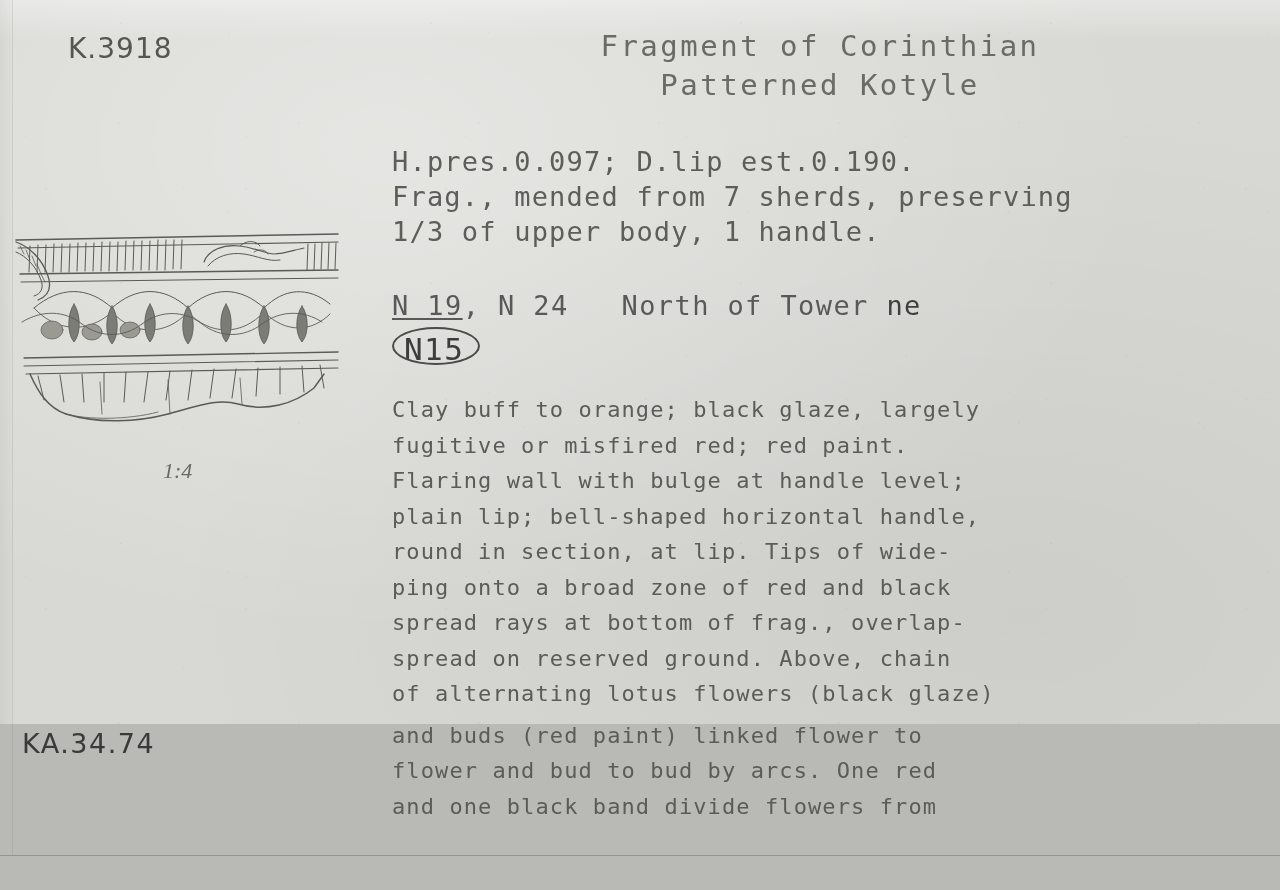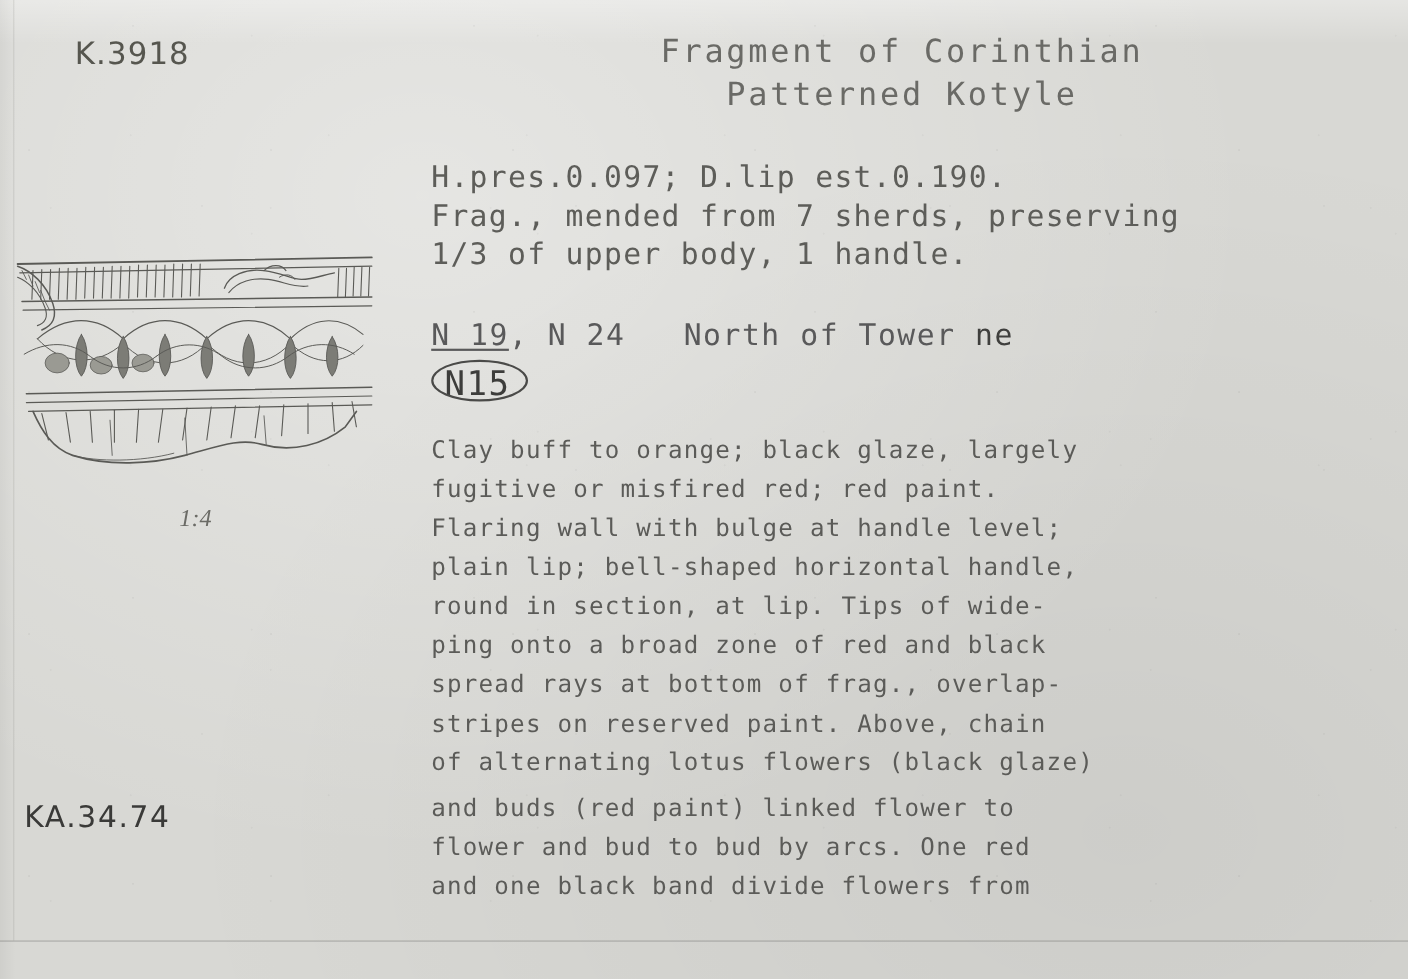--- a/index.html
+++ b/index.html
@@ -9,21 +9,21 @@
   }
   body {
     width: 1280px;
     height: 890px;
     overflow: hidden;
     font-family: "DejaVu Sans Mono", monospace;
   }
   #card {
     position: relative;
     width: 1280px;
-    height: 890px;
+    height: 724px;
     background: #d8d8d4;
     background-image:
       linear-gradient(90deg, rgba(0,0,0,0.045) 0px, rgba(0,0,0,0.0) 14px),
       linear-gradient(180deg, rgba(255,255,255,0.35) 0px, rgba(255,255,255,0.0) 40px),
       radial-gradient(ellipse at 30% 20%, rgba(255,255,255,0.35), rgba(0,0,0,0.0) 60%),
       radial-gradient(ellipse at 80% 85%, rgba(0,0,0,0.05), rgba(0,0,0,0.0) 60%);
     color: #4a4a48;
   }
   
   #card::after {
@@ -195,21 +195,21 @@
   </div>
 
   <div class="description">
     <div>Clay buff to orange; black glaze, largely</div>
     <div>fugitive or misfired red; red paint.</div>
     <div>Flaring wall with bulge at handle level;</div>
     <div>plain lip; bell-shaped horizontal handle,</div>
     <div>round in section, at lip.  Tips of wide-</div>
     <div>ping onto a broad zone of red and black</div>
     <div>spread rays at bottom of frag., overlap-</div>
-    <div>stripes on reserved paint.  Above, chain</div>
+    <div>spread on reserved ground.  Above, chain</div>
     <div>of alternating lotus flowers (black glaze)</div>
     <div class="desc-gap"></div>
     <div>and buds (red paint) linked flower to</div>
     <div>flower and bud to bud by arcs.  One red</div>
     <div>and one black band divide flowers from</div>
   </div>
 
   <div class="accession">KA.34.74</div>
   <div class="scale-label">1:4</div>
 

